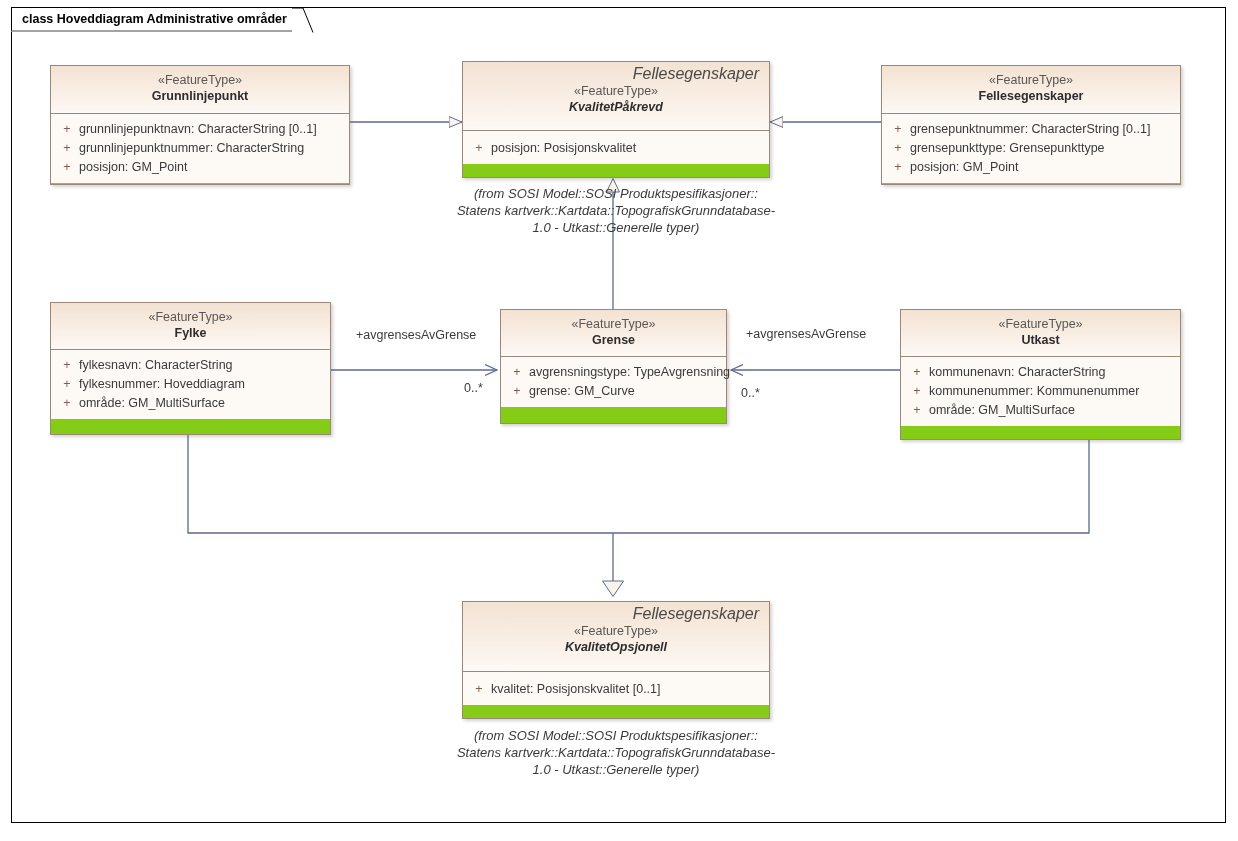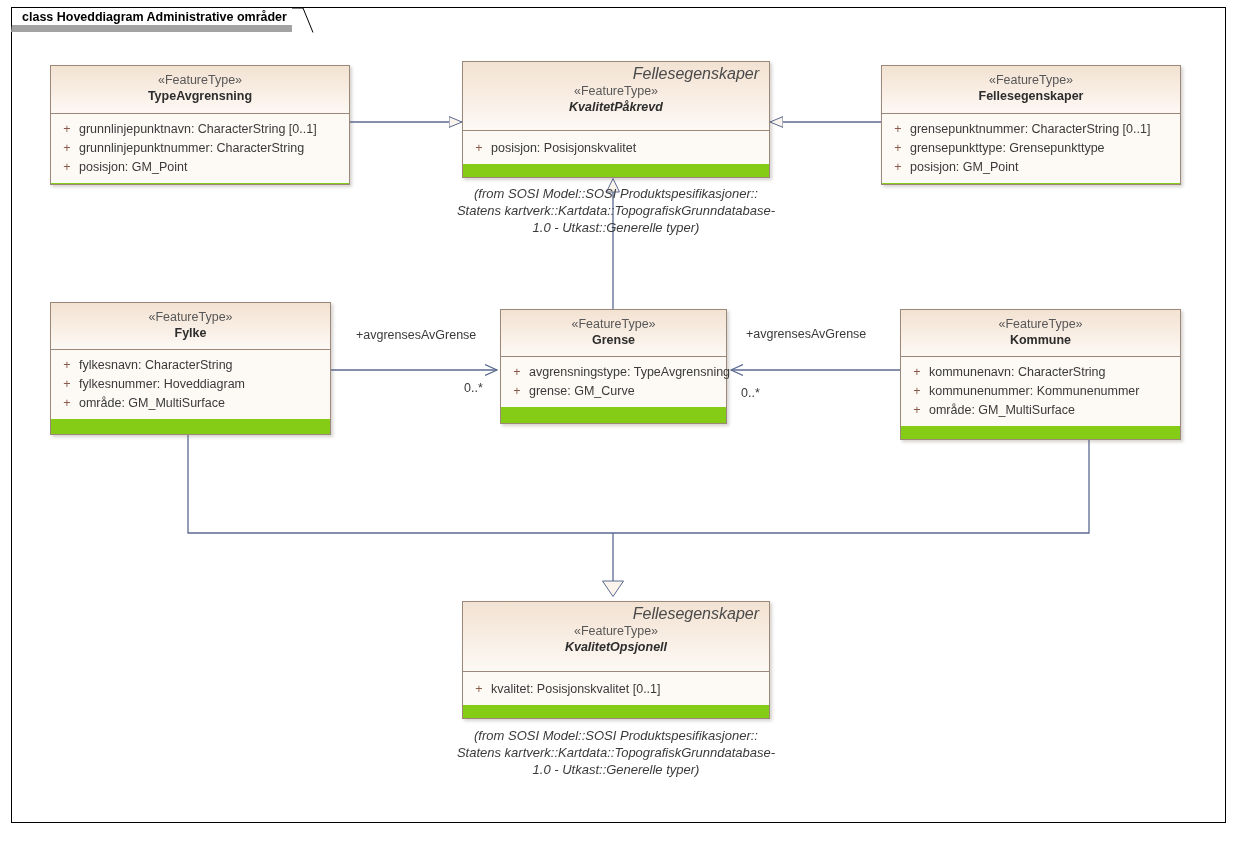--- a/index.html
+++ b/index.html
@@ -41,21 +41,21 @@
     z-index: 6;
   }
   #title-tab .tab-body {
     position: relative;
     height: 25px;
     display: flex;
     align-items: center;
     padding: 0 6px 0 10px;
     border-top: 1px solid #000;
     border-left: 1px solid #000;
-    border-bottom: 7px solid #a3a3a3;
+    border-bottom: 2px solid #a3a3a3;
     box-sizing: border-box;
     background: #ffffff;
     font-size: 12.5px;
     font-weight: bold;
     color: #000000;
     white-space: nowrap;
   }
   #title-tab .tab-slant {
     position: absolute;
     right: -21px;
@@ -228,21 +228,21 @@
     </g>
     <g>
       <path d="M613,533 L613,581" fill="none" stroke="#5a6a91" stroke-width="1.3"></path>
       <path d="M602.5,581 L623.5,581 L613,596.5 Z" fill="#fbf4ec" stroke="#5a6a91" stroke-width="1"></path>
     </g>
   </svg>
 
   <div class="uml-class" style="left:50px; top:65px; width:300px; height:120px;">
     <div class="uml-head" style="height:48px;">
       <span class="stereotype">«FeatureType»</span>
-      <span class="cls-name">TypeAvgrensning</span>
+      <span class="cls-name">Grunnlinjepunkt</span>
     </div>
     <div class="uml-attrs">
       <div class="attr-row">
         <span class="attr-vis">+</span>
         <span class="attr-text">grunnlinjepunktnavn: CharacterString [0..1]</span>
       </div>
       <div class="attr-row">
         <span class="attr-vis">+</span>
         <span class="attr-text">grunnlinjepunktnummer: CharacterString</span>
       </div>
@@ -328,21 +328,21 @@
       <div class="attr-row">
         <span class="attr-vis">+</span>
         <span class="attr-text">grense: GM_Curve</span>
       </div>
     </div>
   </div>
 
   <div class="uml-class" style="left:900px; top:309px; width:281px; height:131px;">
     <div class="uml-head" style="height:47px;">
       <span class="stereotype">«FeatureType»</span>
-      <span class="cls-name">Kommune</span>
+      <span class="cls-name">Utkast</span>
     </div>
     <div class="uml-attrs">
       <div class="attr-row">
         <span class="attr-vis">+</span>
         <span class="attr-text">kommunenavn: CharacterString</span>
       </div>
       <div class="attr-row">
         <span class="attr-vis">+</span>
         <span class="attr-text">kommunenummer: Kommunenummer</span>
       </div>

